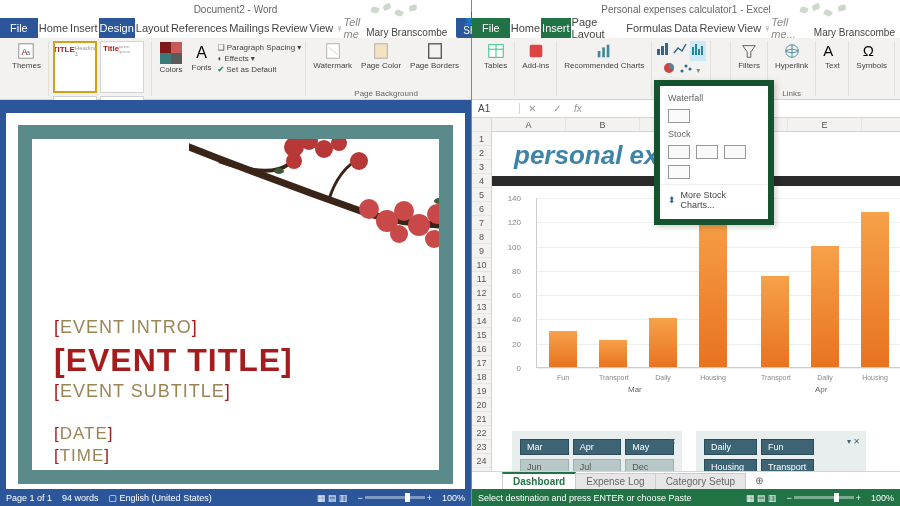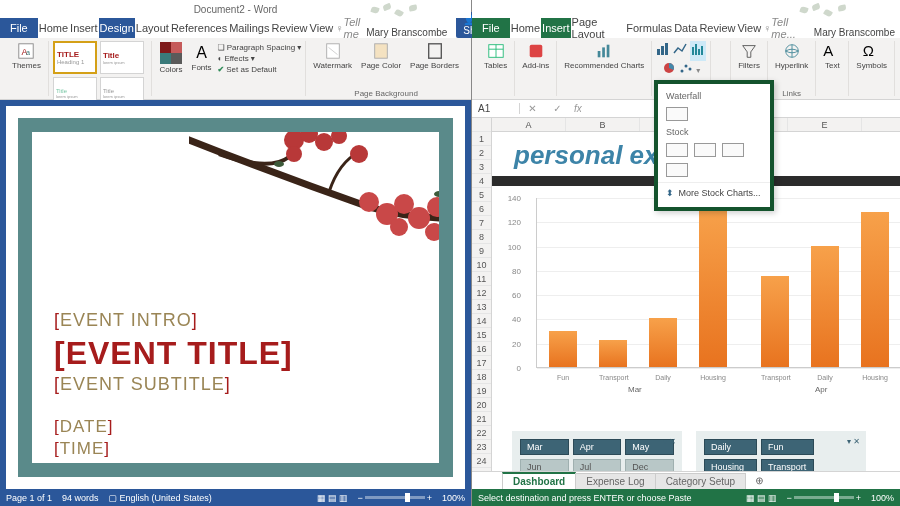--- a/index.html
+++ b/index.html
@@ -29,31 +29,31 @@
 .ribbon { background:#f3f2f1; border-bottom:1px solid #d4d4d4; display:flex; padding:3px 5px; flex-shrink:0; }
 .word .ribbon { height:62px; }
 .excel .ribbon { height:62px; }
 .rgroup { display:flex; flex-direction:column; align-items:center; padding:0 4px; border-right:1px solid #e1dfdd; justify-content:space-between; }
 .rgroup:last-child { border-right:none; }
 .rgroup-row { display:flex; gap:3px; align-items:center; flex-wrap:wrap; }
 .rgroup-label { font-size:8px; color:#666; margin-top:18px; }
 .riconbtn { display:flex; flex-direction:column; align-items:center; gap:2px; cursor:pointer; padding:1px 3px; }
 .riconbtn .ico { width:18px; height:18px; }
 .riconbtn .lbl { font-size:8px; color:#444; text-align:center; line-height:1; }
-.stylebox { width:44px; height:33px; border:1px solid #d4d4d4; background:#fff; font-size:6px; color:#999; padding:2px; display:flex; flex-direction:column; justify-content:center; overflow:hidden; cursor:pointer; }
+.stylebox { width:44px; height:52px; border:1px solid #d4d4d4; background:#fff; font-size:6px; color:#999; padding:2px; display:flex; justify-content:center; overflow:hidden; cursor:pointer; }
 .stylebox.sel { border:2px solid #d4a017; }
 .stylebox .t1 { color:#a61c1c; font-size:8px; font-weight:bold; }
 .colorgrid { width:22px; height:22px; display:grid; grid-template-columns:repeat(2,1fr); grid-template-rows:repeat(2,1fr); }
 .colorgrid div:nth-child(1){background:#7e1a1a;} .colorgrid div:nth-child(2){background:#c55a5a;}
 .colorgrid div:nth-child(3){background:#3a7a7a;} .colorgrid div:nth-child(4){background:#5a5a5a;}
 .smallopt { font-size:8px; color:#444; display:flex; align-items:center; gap:2px; }
 .checkm { color:#2e8b57; font-weight:bold; }
 
 .wdoc-wrap { flex:1; background:#2b579a; display:flex; justify-content:center; overflow:hidden; padding:6px 6px 0 6px; }
-.wdoc { background:#fff; width:100%; height:100%; display:flex; flex-direction:column; }
+.wdoc { background:#fff; width:100%; height:100%; display:flex; flex-direction:column;margin-top:7px; }
 .wdoc-frame { margin:12px; border:14px solid #5a8a8a; flex:1; position:relative; background:#fff; padding:18px 22px; overflow:hidden; }
 .branch { position:absolute; top:-10px; right:-50px; width:300px; height:150px; }
 .branch svg { width:100%; height:100%; }
 .event-intro { font-family:Georgia,serif; color:#9a8555; font-size:18px; letter-spacing:1px; margin-top:160px; }
 .event-title { font-family:Georgia,serif; color:#a61c1c; font-size:32px; font-weight:bold; letter-spacing:1px; margin-top:4px; }
 .event-subtitle { font-family:Georgia,serif; color:#9a8555; font-size:18px; letter-spacing:1px; margin-top:2px; }
 .event-date, .event-time { font-family:Georgia,serif; color:#9a8555; font-size:17px; letter-spacing:1px; }
 .event-date { margin-top:22px; }
 .event-time { margin-top:2px; }
 .bracket { color:#a61c1c; }
@@ -86,21 +86,21 @@
 .bar { position:absolute; bottom:0; width:28px; background:linear-gradient(#f7a14a,#e8731f); }
 .xcat { position:absolute; bottom:-14px; font-size:7px; color:#888; text-align:center; width:28px; }
 .xmonth { position:absolute; bottom:-27px; font-size:8px; color:#666; }
 .filter-panel { position:absolute; top:313px; left:20px; right:0; display:flex; gap:14px; }
 .fpanel { background:#e8eeee; width:170px; padding:8px; display:flex; flex-direction:column; gap:4px; position:relative; }
 .fpanel-row { display:flex; gap:4px; }
 .ftag { background:#3d6475; color:#fff; font-size:9px; padding:2px 6px; border:1px solid #2c4a57; width:53px; text-align:left; }
 .ftag.off { background:#b8c7c7; color:#555; border:1px solid #9fb0b0; }
 .fheader { position:absolute; top:6px; right:6px; font-size:8px; color:#3d6475; }
 
-.chart-dd { position:absolute; top:42px; left:182px; width:120px; background:#fff; border:4px solid #14532d; box-shadow:2px 2px 6px rgba(0,0,0,.2); z-index:10; padding:4px 0; }
+.chart-dd { position:absolute; top:42px; left:182px; width:120px; background:#fff; border:6px solid #14532d; box-shadow:2px 2px 6px rgba(0,0,0,.2); z-index:10; padding:4px 0; }
 .chart-dd .sec { font-size:9px; color:#666; padding:3px 8px; }
 .chart-dd .row { display:flex; gap:6px; padding:3px 8px; }
 .chart-dd .thumb { width:22px; height:14px; border:1px solid #999; background:#fafafa; position:relative; }
 .chart-dd .thumb::before, .chart-dd .thumb::after { content:""; position:absolute; background:#999; }
 .chart-dd .more { font-size:9px; color:#444; padding:5px 8px; display:flex; align-items:center; gap:5px; border-top:1px solid #eee; margin-top:2px; }
 .sheet-tabs { height:18px; background:#fff; border-top:1px solid #d4d4d4; display:flex; align-items:center; padding-left:30px; position:relative; }
 .stab { font-size:10px; padding:2px 10px; border:1px solid #ccc; border-bottom:none; margin-right:-1px; cursor:pointer; }
 .stab.active { background:#fff; color:#217346; font-weight:bold; border-top:2px solid #217346; }
 .stab.inactive { background:#e6e6e6; color:#666; }
 .stab.add { border:none; color:#666; }
@@ -264,20 +264,21 @@
     <span>▦ ▤ ▥</span>
     <div class="zoom">− <div class="track">
           <div class="thumb"></div>
         </div> +</div>
     <span>100%</span>
   </div>
 </div>
 
 <div class="app excel">
   <div class="titlebar">
+    <span>Personal expenses calculator1 - Excel</span>
     <div class="leaves">
         <div class="leaf l1"></div>
         <div class="leaf l2"></div>
         <div class="leaf l3"></div>
         <div class="leaf l4"></div>
       </div>
   </div>
   <div class="tabbar">
     <div class="filetab">File</div>
     <div class="tab">Home</div>

